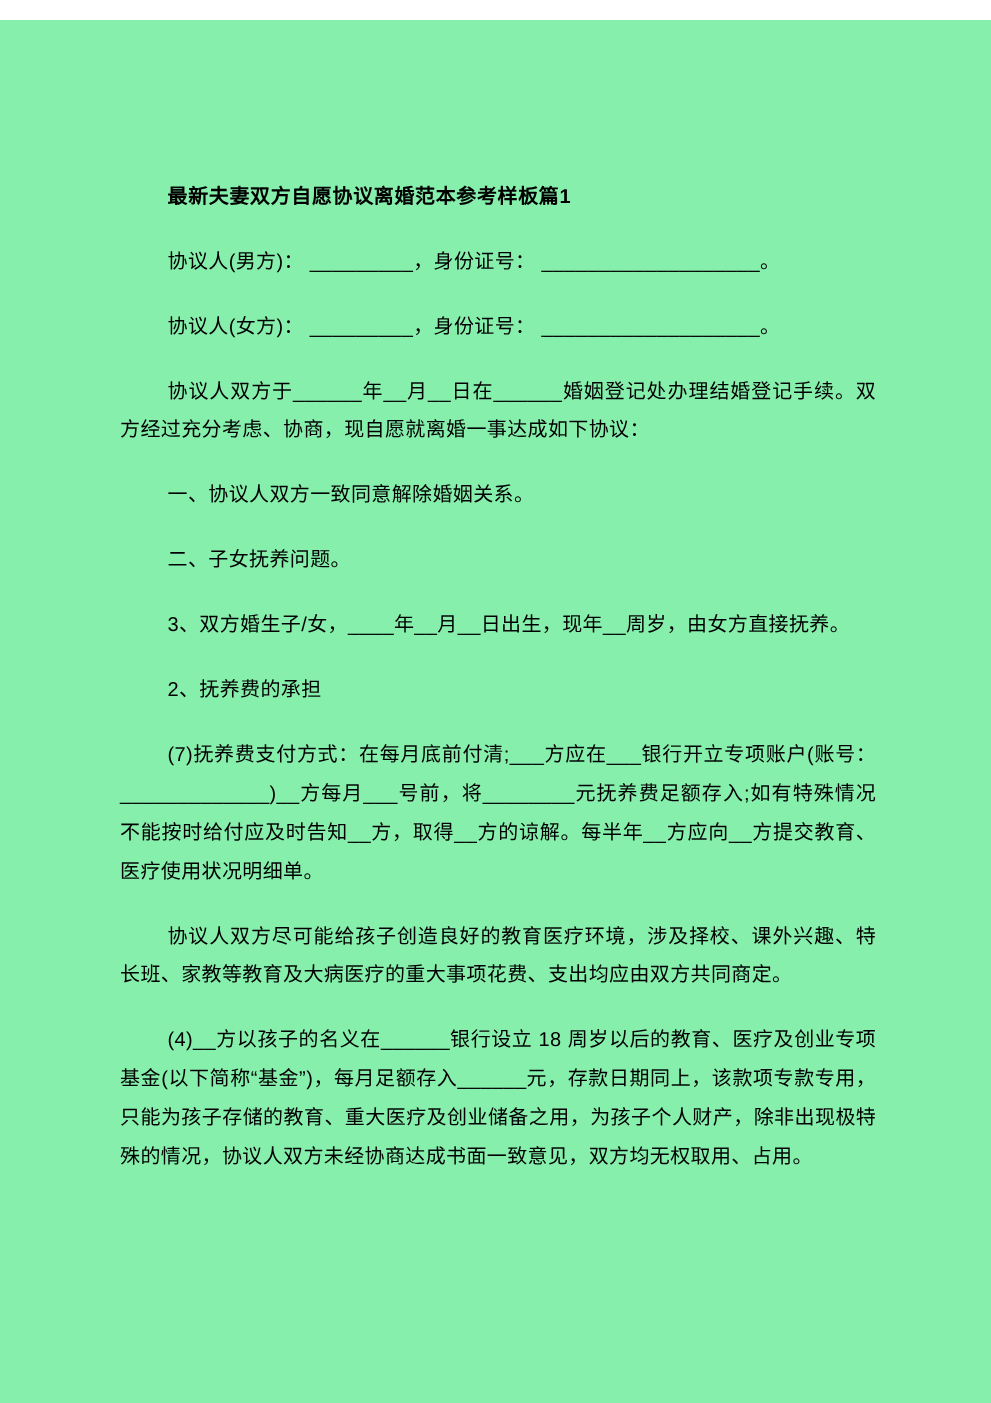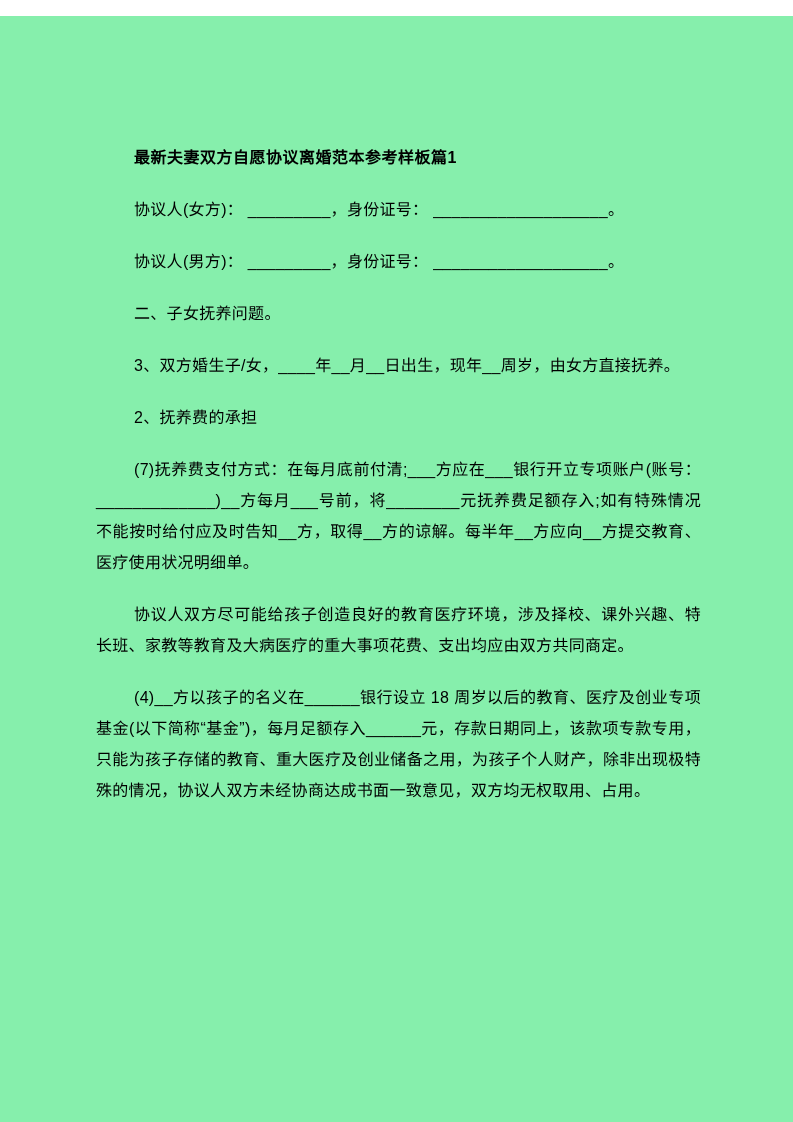--- a/index.html
+++ b/index.html
@@ -38,25 +38,27 @@
     letter-spacing: 0.3px;
   }
 </style>
 </head>
 <body>
 
 <div class="page">
   <div class="doc">
     <h1 class="doc-title">最新夫妻双方自愿协议离婚范本参考样板篇1</h1>
 
+    <p>协议人(男方)： _________，身份证号： ___________________。</p>
+
     <p>协议人(女方)： _________，身份证号： ___________________。</p>
 
-    <p>协议人(男方)： _________，身份证号： ___________________。</p>
+    <p>协议人双方于______年__月__日在______婚姻登记处办理结婚登记手续。双方经过充分考虑、协商，现自愿就离婚一事达成如下协议：</p>
 
-
+    <p>一、协议人双方一致同意解除婚姻关系。</p>
 
     <p>二、子女抚养问题。</p>
 
     <p>3、双方婚生子/女，____年__月__日出生，现年__周岁，由女方直接抚养。</p>
 
     <p>2、抚养费的承担</p>
 
 
     <p>(7)抚养费支付方式：在每月底前付清;___方应在___银行开立专项账户(账号：_____________)__方每月___号前，将________元抚养费足额存入;如有特殊情况不能按时给付应及时告知__方，取得__方的谅解。每半年__方应向__方提交教育、医疗使用状况明细单。</p>
 

